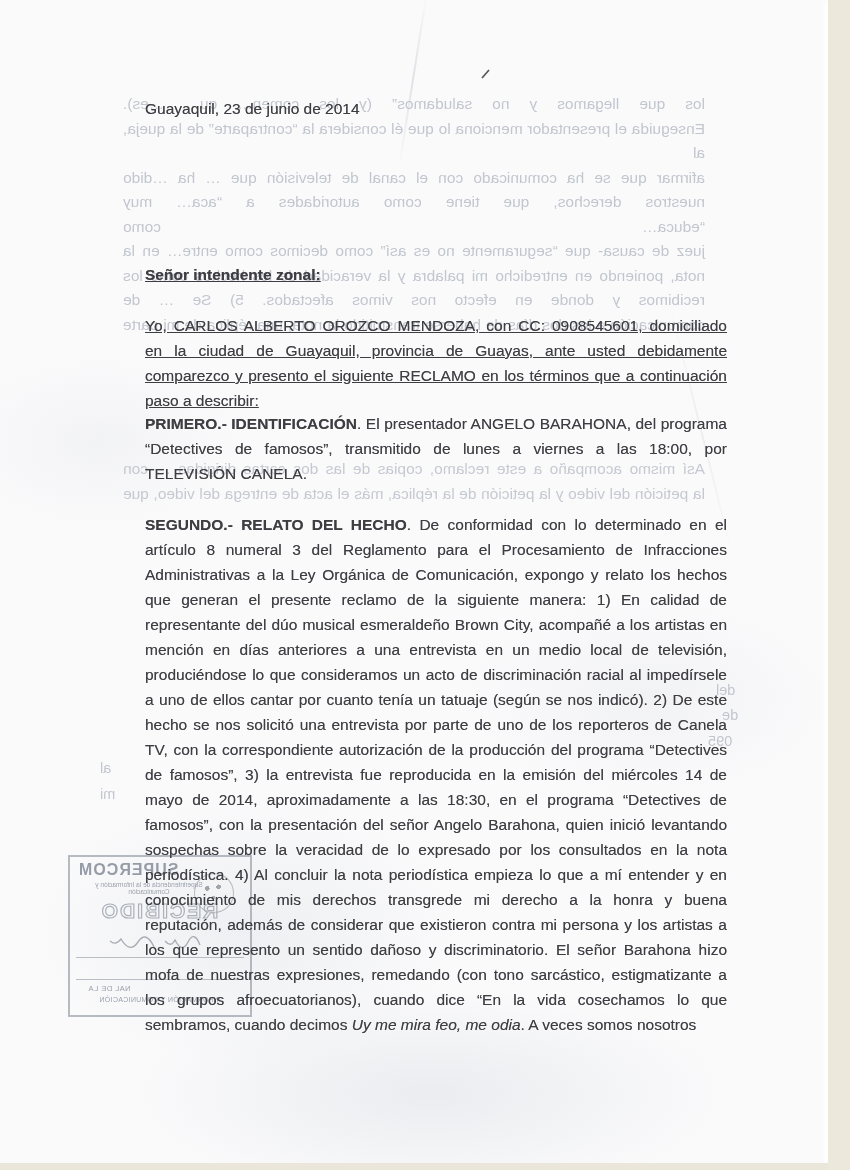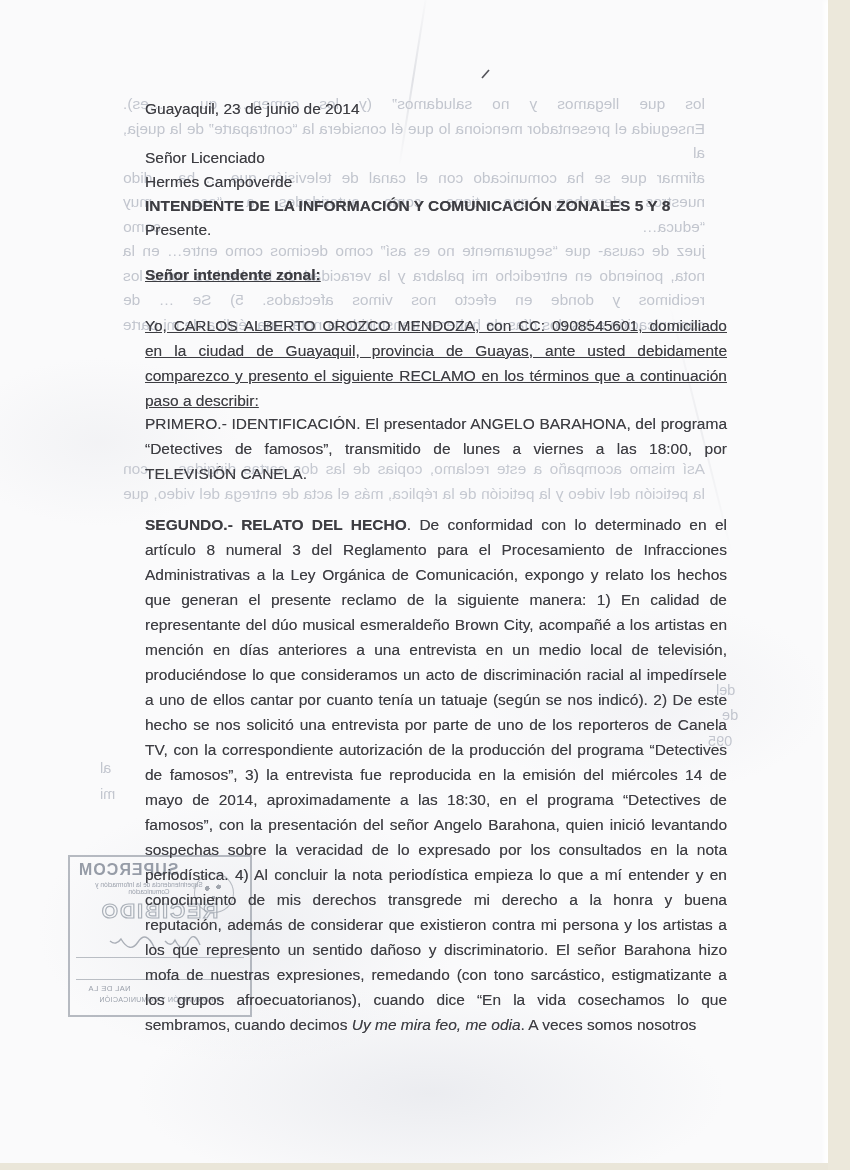--- a/index.html
+++ b/index.html
@@ -111,30 +111,24 @@
       </div>
       <div class="rule rule1"></div>
       <div class="rule rule2"></div>
       <div class="foot1">NAL DE LA</div>
       <div class="foot2">INFORMACIÓN Y COMUNICACIÓN</div>
     </div>
   </div>
 
   <div class="letter">
     <div class="date">Guayaquil, 23 de junio de 2014</div>
-    <div class="recipient">
-        <div class="rcpt-line">Señor Licenciado</div>
-        <div class="rcpt-line">Hermes Campoverde</div>
-        <div class="rcpt-line" style="font-weight: bold;">INTENDENTE DE LA INFORMACIÓN Y COMUNICACIÓN ZONALES 5 Y 8</div>
-        <div class="rcpt-line">Presente.</div>
-      </div>
     <div class="salutation">Señor intendente zonal:</div>
     <div class="paras">
         <div class="para" style="top: 313px; position: absolute; text-decoration: underline;"><span>Yo, CARLOS ALBERTO OROZCO MENDOZA, con CC: 0908545601, domiciliado en la ciudad de Guayaquil, provincia de Guayas, ante usted debidamente comparezco y presento el siguiente RECLAMO en los términos que a continuación paso a describir:</span></div>
-        <div class="para" style="top: 411px; position: absolute;"><span style="font-weight: normal;">PRIMERO.- IDENTIFICACIÓN</span><span>. El presentador ANGELO BARAHONA, del programa “Detectives de famosos”, transmitido de lunes a viernes a las 18:00, por TELEVISIÓN CANELA.</span></div>
+        <div class="para" style="top: 411px; position: absolute;"><span style="font-weight: bold;">PRIMERO.- IDENTIFICACIÓN</span><span>. El presentador ANGELO BARAHONA, del programa “Detectives de famosos”, transmitido de lunes a viernes a las 18:00, por TELEVISIÓN CANELA.</span></div>
         <div class="para" style="top: 512px; position: absolute;"><span style="font-weight: bold;">SEGUNDO.- RELATO DEL HECHO</span><span>. De conformidad con lo determinado en el artículo 8 numeral 3 del Reglamento para el Procesamiento de Infracciones Administrativas a la Ley Orgánica de Comunicación, expongo y relato los hechos que generan el presente reclamo de la siguiente manera: 1) En calidad de representante del dúo musical esmeraldeño Brown City, acompañé a los artistas en mención en días anteriores a una entrevista en un medio local de televisión, produciéndose lo que consideramos un acto de discriminación racial al impedírsele a uno de ellos cantar por cuanto tenía un tatuaje (según se nos indicó). 2) De este hecho se nos solicitó una entrevista por parte de uno de los reporteros de Canela TV, con la correspondiente autorización de la producción del programa “Detectives de famosos”, 3) la entrevista fue reproducida en la emisión del miércoles 14 de mayo de 2014, aproximadamente a las 18:30, en el programa “Detectives de famosos”, con la presentación del señor Angelo Barahona, quien inició levantando sospechas sobre la veracidad de lo expresado por los consultados en la nota periodística. 4) Al concluir la nota periodística empieza lo que a mí entender y en conocimiento de mis derechos transgrede mi derecho a la honra y buena reputación, además de considerar que existieron contra mi persona y los artistas a los que represento un sentido dañoso y discriminatorio. El señor Barahona hizo mofa de nuestras expresiones, remedando (con tono sarcástico, estigmatizante a los grupos afroecuatorianos), cuando dice “En la vida cosechamos lo que sembramos, cuando decimos </span><span style="font-style: italic;">Uy me mira feo, me odia</span><span>. A veces somos nosotros</span></div>
       </div>
   </div>
 </div>
 
 <div class="pen-tick">
   <svg width="12" height="12" viewBox="0 0 12 12">
     <path d="M2 10 L9 2" stroke="#54545a" stroke-width="1.6" fill="none"></path>
   </svg>
 </div>

